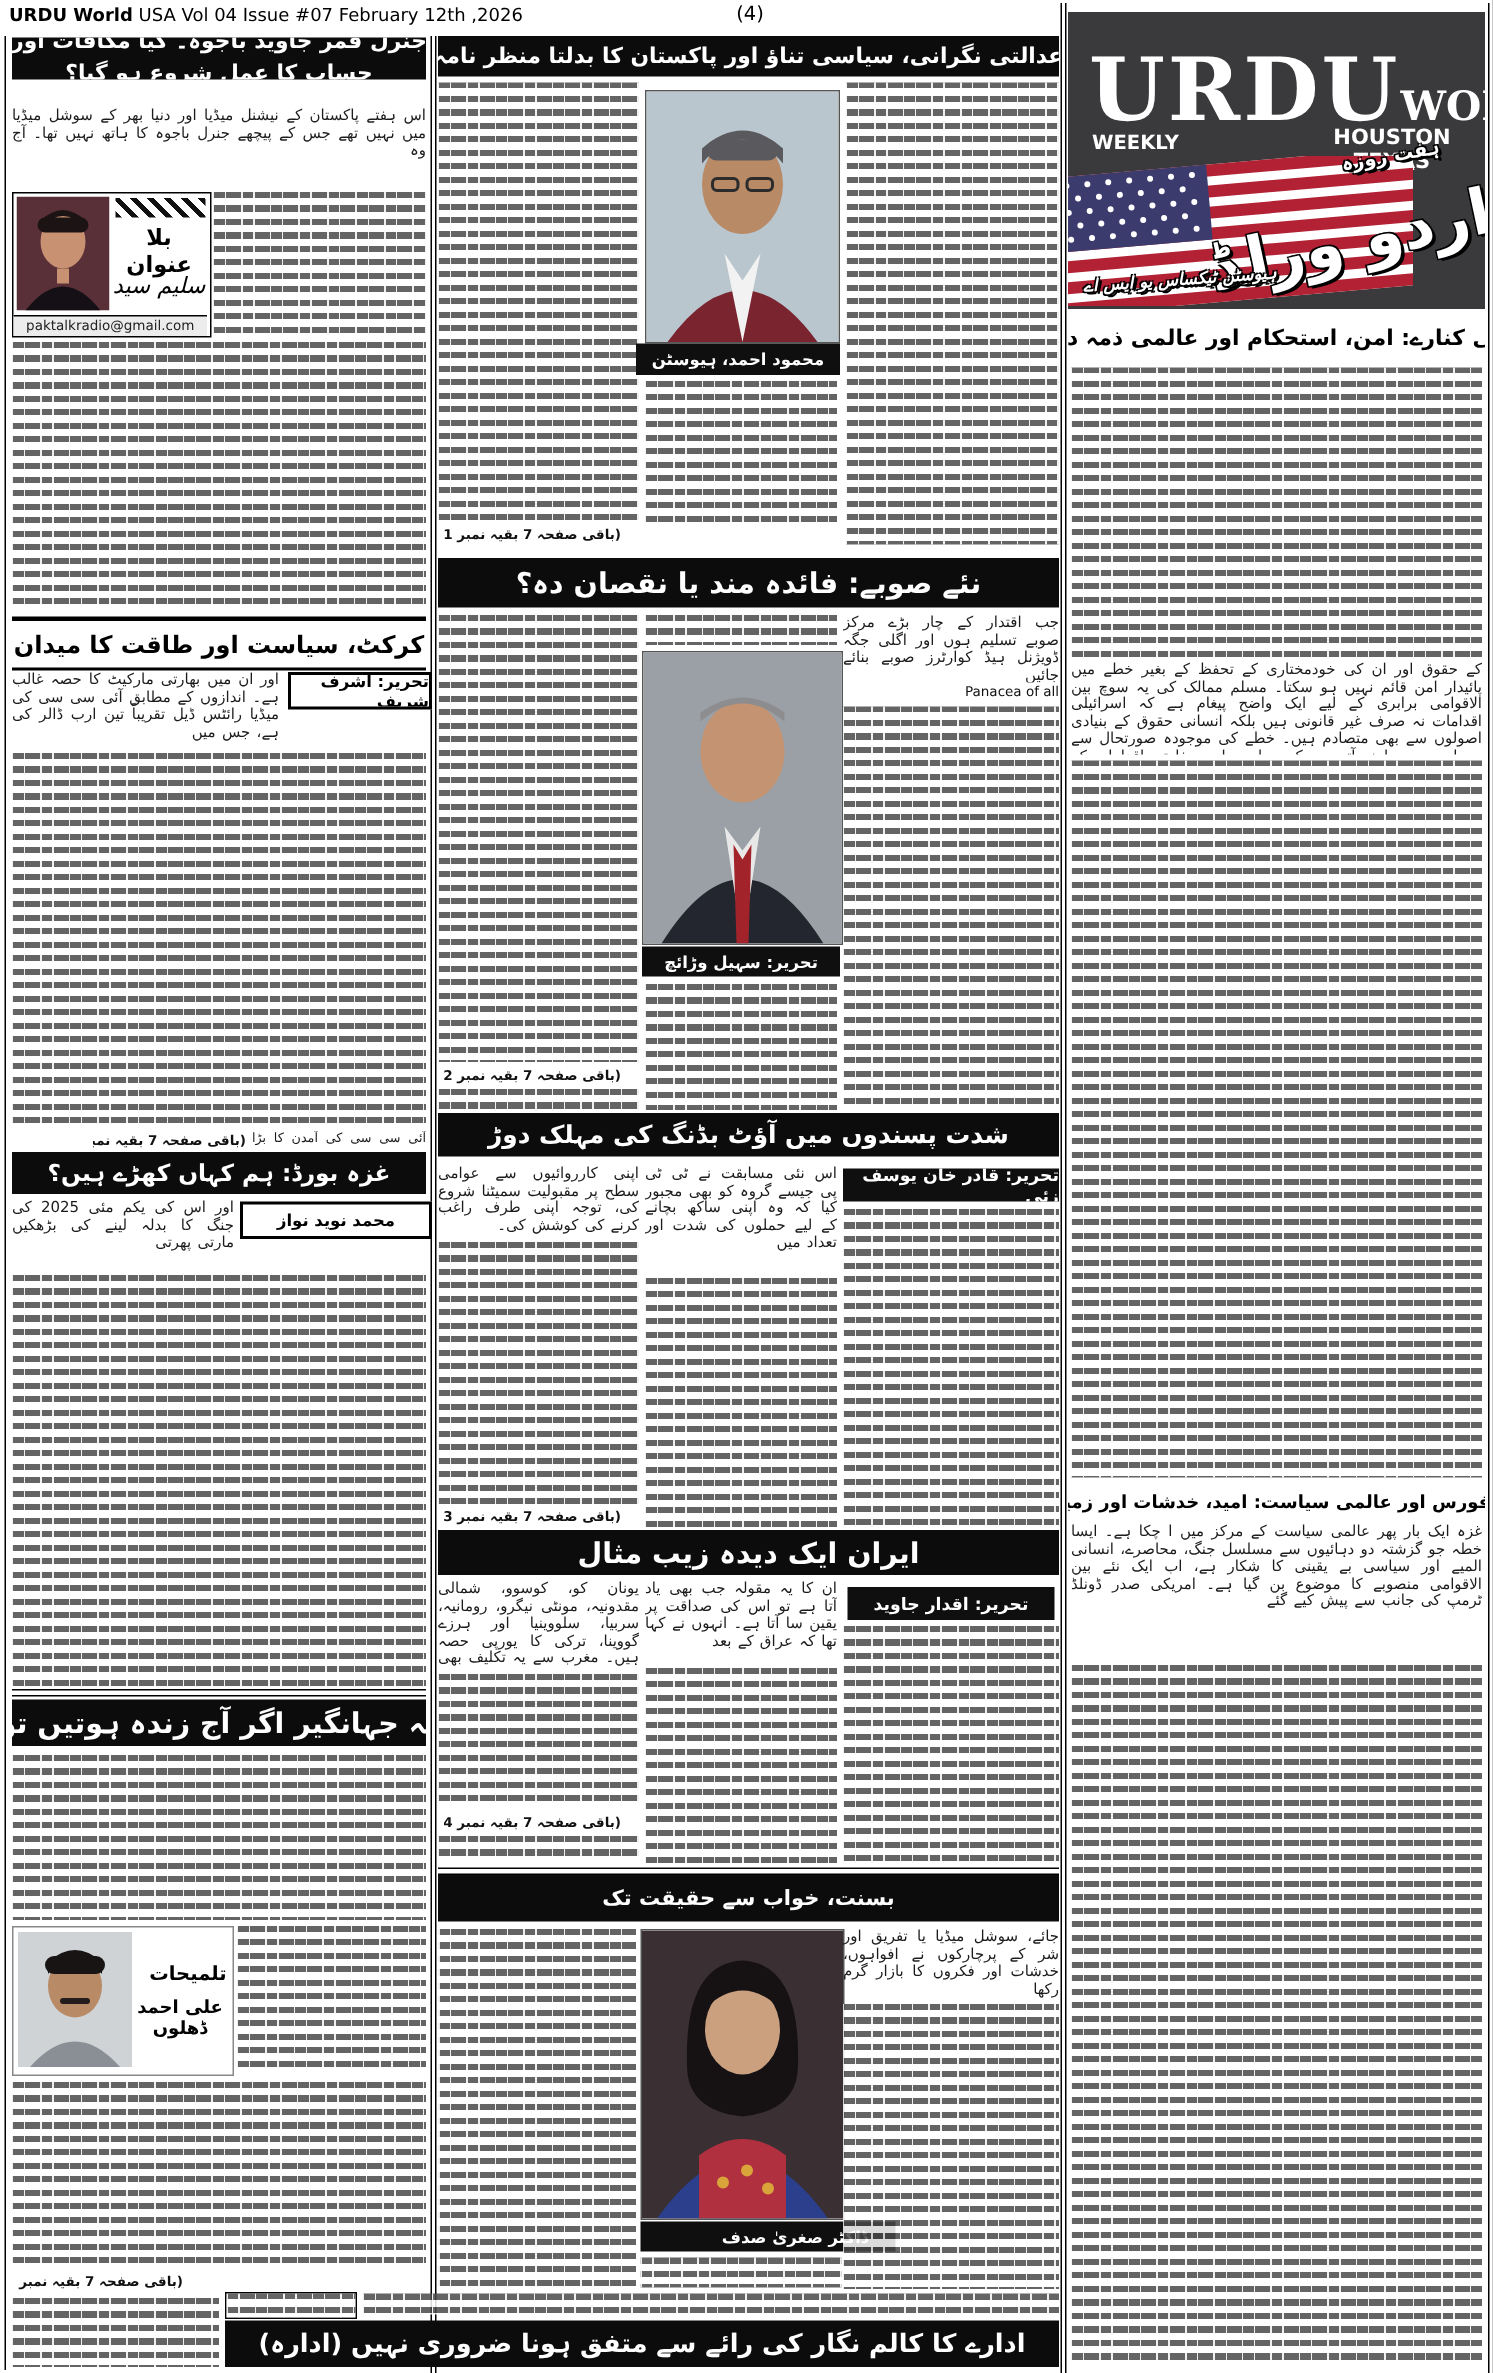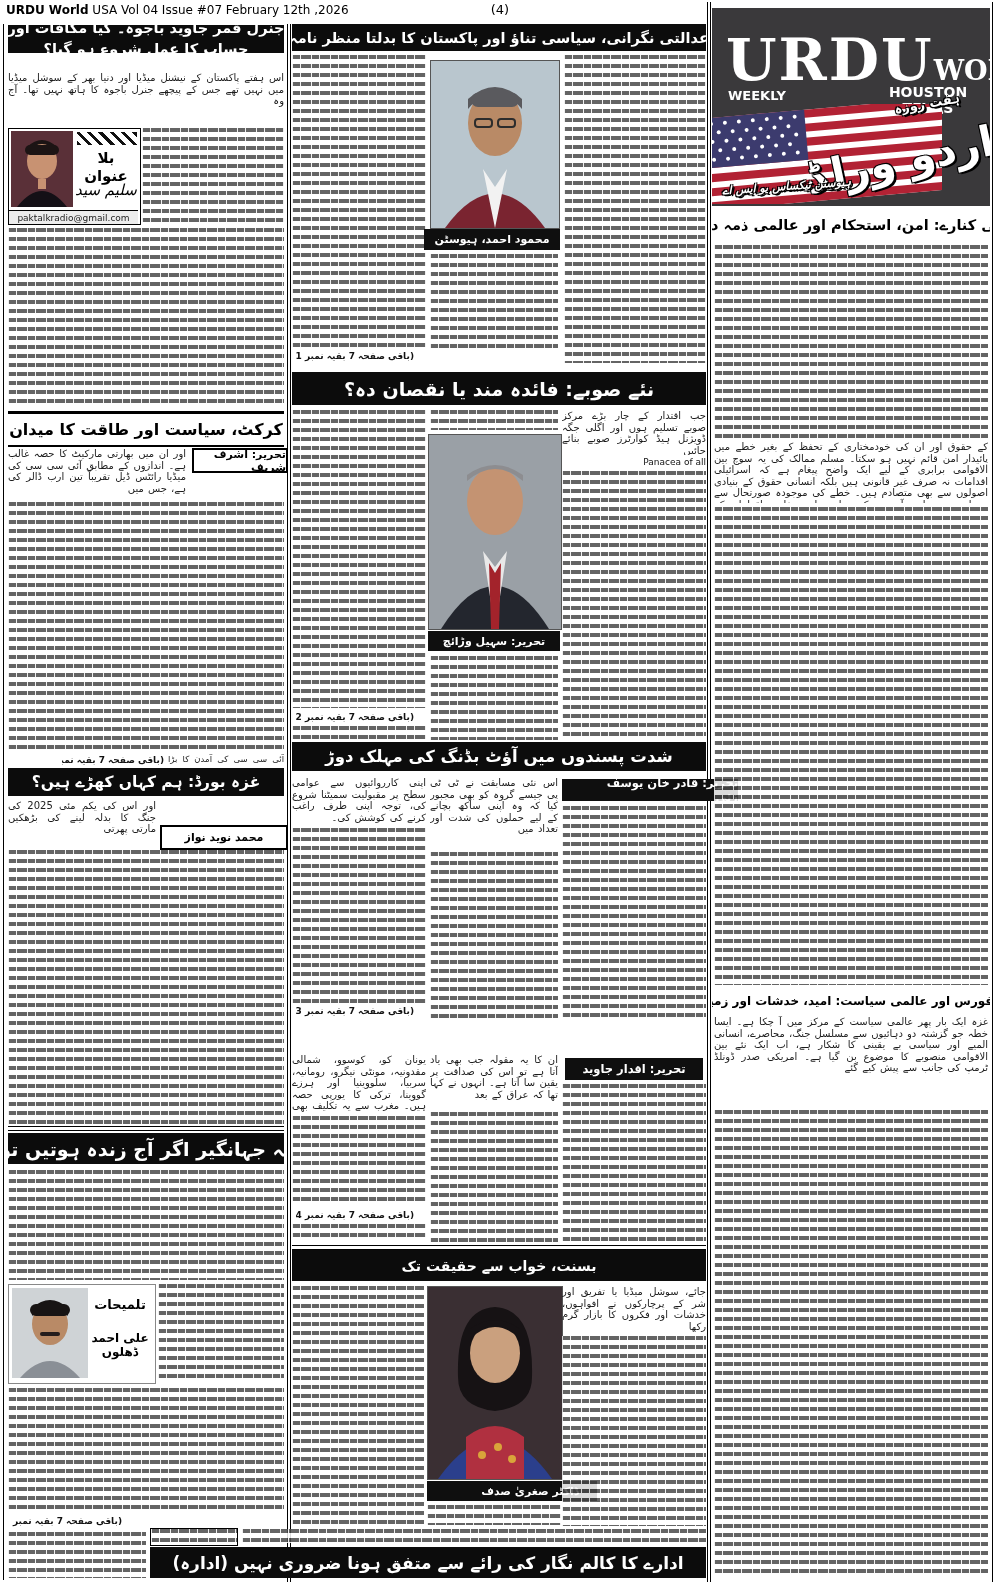--- a/index.html
+++ b/index.html
@@ -75,38 +75,38 @@
   <div class="abs fill" style="left:8px;top:228px;width:276px;height:180px;"></div>
 
   <div class="abs hwhite" style="left:8px;top:411px;width:276px;height:31px;font-size:16px;border-top:3px solid #000;border-bottom:2px solid #000;">کرکٹ، سیاست اور طاقت کا میدان</div>
   <div class="abs bylinebox" style="left:192px;top:448px;width:92px;height:21px;">تحریر: اشرف شریف</div>
   <div class="abs urdu" style="left:8px;top:448px;width:178px;height:50px;">اور ان میں بھارتی مارکیٹ کا حصہ غالب ہے۔ اندازوں کے مطابق آئی سی سی کی میڈیا رائٹس ڈیل تقریباً تین ارب ڈالر کی ہے، جس میں</div>
   <div class="abs fill" style="left:8px;top:502px;width:276px;height:250px;"></div>
   <div class="abs urdu" style="left:168px;top:754px;width:116px;height:11px;font-size:8.5px;line-height:11px;">آئی سی سی کی آمدن کا بڑا حصہ میڈیا رائٹس اور سپانسرشپ سے آتا ہے</div>
   <div class="abs cont" style="left:62px;top:755px;width:102px;height:11px;">(باقی صفحہ 7 بقیہ نمبر 7)</div>
 
   <div class="abs hbar" style="left:8px;top:768px;width:276px;height:28px;font-size:15.5px;">غزہ بورڈ: ہم کہاں کھڑے ہیں؟</div>
-  <div class="abs bylinebox" style="left:160px;top:801px;width:124px;height:21px;margin-top:24px;">محمد نوید نواز</div>
+  <div class="abs bylinebox" style="left:160px;top:801px;width:124px;height:21px;">محمد نوید نواز</div>
   <div class="abs urdu" style="left:8px;top:800px;width:148px;height:46px;">اور اس کی یکم مئی 2025 کی جنگ کا بدلہ لینے کی بڑھکیں مارتی پھرتی</div>
   <div class="abs fill" style="left:8px;top:850px;width:276px;height:274px;"></div>
   <div class="abs drule" style="left:8px;top:1126px;width:276px;"></div>
 
   <div class="abs hbar" style="left:8px;top:1133px;width:276px;height:31px;font-size:19px;">عاصمہ جہانگیر اگر آج زندہ ہوتیں تو۔۔۔!</div>
   <div class="abs fill" style="left:8px;top:1170px;width:276px;height:110px;"></div>
 
   <div class="abs" style="left:8px;top:1284px;width:146px;height:98px;border:1px solid #888;background:#fff;">
     <svg class="abs" style="left:3px;top:3px;" width="76" height="90" viewBox="0 0 76 90" preserveAspectRatio="none">
       <rect width="76" height="90" fill="#cfd3d6"></rect>
       <ellipse cx="38" cy="36" rx="18" ry="21" fill="#b98a66"></ellipse>
       <path d="M20 28 Q38 6 56 28 L56 20 Q38 4 20 20 Z" fill="#181414"></path>
       <rect x="18" y="16" width="40" height="12" rx="6" fill="#181414"></rect>
       <rect x="28" y="44" width="20" height="4" rx="2" fill="#241c1c"></rect>
       <path d="M8 90 Q38 56 68 90 Z" fill="#8a8f96"></path>
     </svg>
-    <div class="abs rtl" style="left:80px;top:12px;width:62px;height:20px;font-size:13px;font-weight:bold;text-align:center;">تلمیحات</div>
+    <div class="abs rtl" style="left:80px;top:24px;width:62px;height:20px;font-size:13px;font-weight:bold;text-align:right;">تلمیحات</div>
     <div class="abs rtl" style="left:78px;top:46px;width:66px;height:32px;font-size:12px;font-weight:bold;text-align:center;">علی احمد ڈھلوں</div>
   </div>
   <div class="abs fill" style="left:158px;top:1284px;width:126px;height:98px;"></div>
   <div class="abs fill" style="left:8px;top:1388px;width:276px;height:124px;"></div>
   <div class="abs cont" style="left:10px;top:1516px;width:112px;height:11px;">(باقی صفحہ 7 بقیہ نمبر 9)</div>
   <div class="abs fill" style="left:8px;top:1532px;width:138px;height:46px;"></div>
 
   <div class="abs hbar" style="left:292px;top:24px;width:414px;height:27px;font-size:14.5px;">عدالتی نگرانی، سیاسی تناؤ اور پاکستان کا بدلتا منظر نامہ</div>
   <div class="abs fill" style="left:292px;top:55px;width:134px;height:292px;"></div>
   <div class="abs fill" style="left:564px;top:55px;width:142px;height:308px;"></div>
@@ -139,26 +139,27 @@
   </svg>
   <div class="abs cap" style="left:428px;top:631px;width:132px;height:20px;">تحریر: سہیل وڑائچ</div>
   <div class="abs fill" style="left:430px;top:656px;width:128px;height:84px;"></div>
   <div class="abs urdu" style="left:562px;top:410px;width:144px;height:45px;">جب اقتدار کے چار بڑے مرکز صوبے تسلیم ہوں اور اگلی جگہ ڈویژنل ہیڈ کوارٹرز صوبے بنائے جائیں</div>
   <div class="abs" style="left:638px;top:457px;width:68px;height:11px;font-size:9px;color:#111;text-align:right;">Panacea of all</div>
   <div class="abs fill" style="left:562px;top:471px;width:144px;height:269px;"></div>
 
   <div class="abs urdu" style="left:292px;top:777px;width:134px;height:48px;">اپنی کارروائیوں سے عوامی سطح پر مقبولیت سمیٹنا شروع کی، توجہ اپنی طرف راغب کرنے کی کوشش کی۔</div>
   <div class="abs hbar" style="left:292px;top:742px;width:414px;height:29px;font-size:16.5px;">شدت پسندوں میں آؤٹ بڈنگ کی مہلک دوڑ</div>
   <div class="abs urdu" style="left:430px;top:777px;width:128px;height:72px;">اس نئی مسابقت نے ٹی ٹی پی جیسے گروہ کو بھی مجبور کیا کہ وہ اپنی ساکھ بچانے کے لیے حملوں کی شدت اور تعداد میں</div>
-  <div class="abs cap" style="left:562px;top:779px;width:144px;height:22px;font-size:11.5px;padding-left:32px;">تحریر: قادر خان یوسف زئی</div>
+  <div class="abs cap" style="left:562px;top:779px;width:144px;height:22px;font-size:11.5px;">تحریر: قادر خان یوسف زئی</div>
   <div class="abs fill" style="left:292px;top:828px;width:134px;height:176px;"></div>
   <div class="abs fill" style="left:430px;top:852px;width:128px;height:166px;"></div>
   <div class="abs fill" style="left:562px;top:806px;width:144px;height:212px;"></div>
   <div class="abs cont" style="left:296px;top:1006px;width:118px;height:11px;">(باقی صفحہ 7 بقیہ نمبر 3)</div>
 
+  <div class="abs hbar" style="left:292px;top:1020px;width:414px;height:30px;font-size:19px;">ایران ایک دیدہ زیب مثال</div>
   <div class="abs urdu" style="left:292px;top:1054px;width:134px;height:58px;">یونان کو، کوسوو، شمالی مقدونیہ، مونٹی نیگرو، رومانیہ، سربیا، سلووینیا اور ہرزے گووینا، ترکی کا یورپی حصہ ہیں۔ مغرب سے یہ تکلیف بھی نہیں دیکھی جاتی</div>
   <div class="abs urdu" style="left:430px;top:1054px;width:128px;height:54px;">ان کا یہ مقولہ جب بھی یاد آتا ہے تو اس کی صداقت پر یقین سا آتا ہے۔ انہوں نے کہا تھا کہ عراق کے بعد</div>
   <div class="abs cap" style="left:565px;top:1058px;width:138px;height:22px;font-size:11.5px;">تحریر: اقدار جاوید</div>
   <div class="abs fill" style="left:292px;top:1116px;width:134px;height:90px;"></div>
   <div class="abs cont" style="left:296px;top:1210px;width:118px;height:11px;">(باقی صفحہ 7 بقیہ نمبر 4)</div>
   <div class="abs fill" style="left:292px;top:1224px;width:134px;height:18px;"></div>
   <div class="abs fill" style="left:430px;top:1112px;width:128px;height:130px;"></div>
   <div class="abs fill" style="left:562px;top:1084px;width:144px;height:158px;"></div>
 
   <div class="abs drule" style="left:292px;top:1245px;width:414px;"></div>

